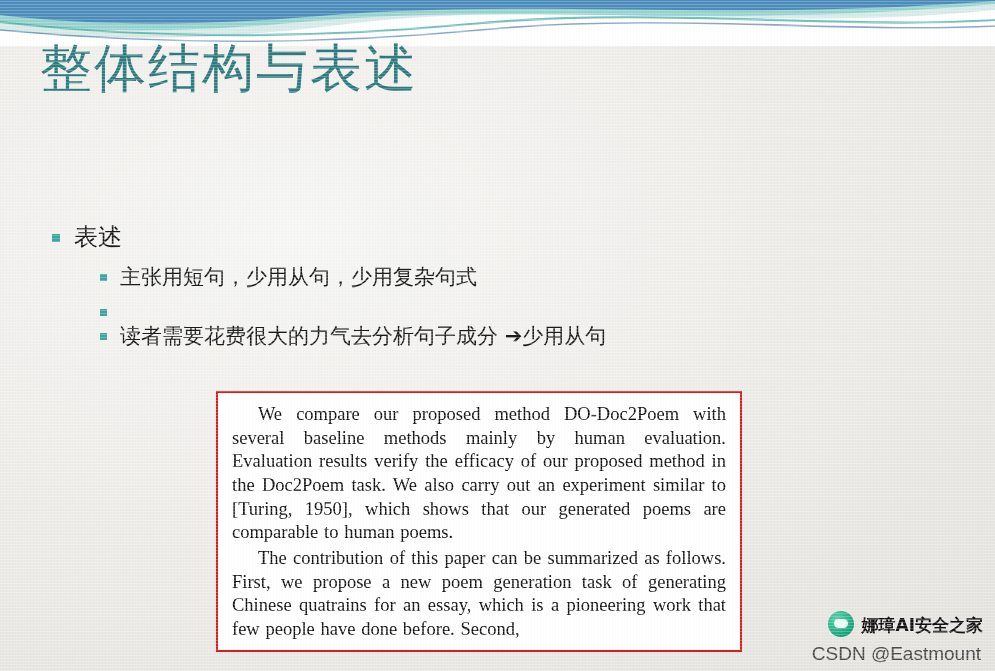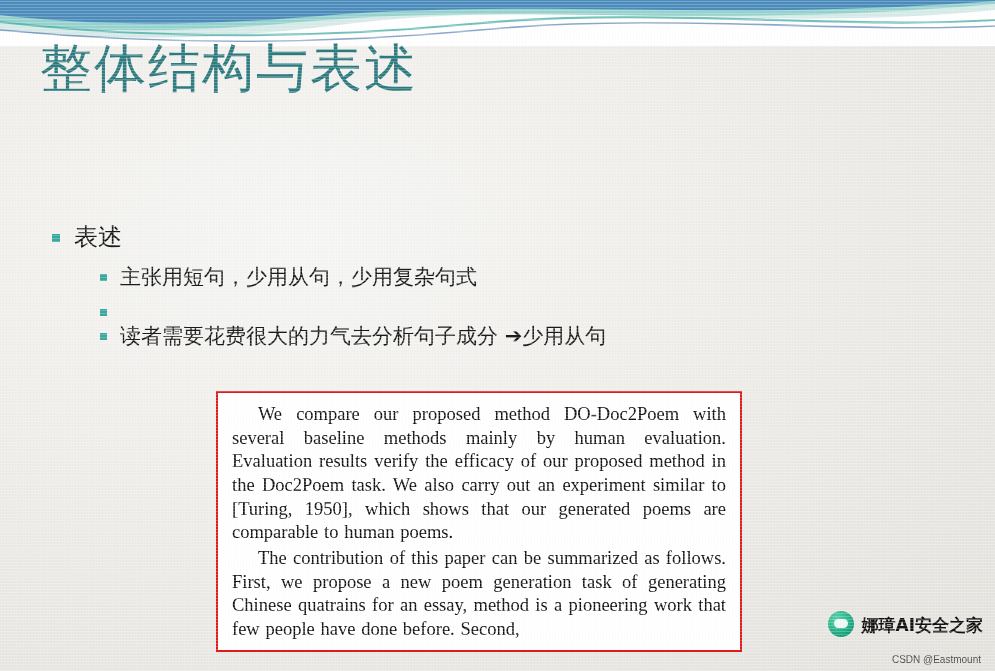--- a/index.html
+++ b/index.html
@@ -146,21 +146,21 @@
     font-family: "DejaVu Sans", "Liberation Sans", sans-serif;
     font-size: 17px;
     font-weight: bold;
     color: #111;
   }
   .credit {
     position: absolute;
     right: 14px;
     bottom: 6px;
     font-family: "Liberation Sans", sans-serif;
-    font-size: 10px;
+    font-size: 19px;
     color: #4a4a4a;
   }
 </style>
 </head>
 <body>
 
 <div class="slide">
 
   <div class="banner">
     <svg width="995" height="46" viewBox="0 0 995 46" xmlns="http://www.w3.org/2000/svg">
@@ -194,21 +194,21 @@
       <div class="bullet-l2">
         <span class="sq2"></span>
         <span class="l2-text">读者需要花费很大的力气去分析句子成分 ➔少用从句</span>
       </div>
     </div>
 
   </div>
 
   <div class="quote-box">
     <p>We compare our proposed method DO-Doc2Poem with several baseline methods mainly by human evaluation. Evaluation results verify the efficacy of our proposed method in the Doc2Poem task. We also carry out an experiment similar to [Turing, 1950], which shows that our generated poems are comparable to human poems.</p>
-    <p>The contribution of this paper can be summarized as follows. First, we propose a new poem generation task of generating Chinese quatrains for an essay, method is a pioneering work that few people have done before. Second,</p>
+    <p>The contribution of this paper can be summarized as follows. First, we propose a new poem generation task of generating Chinese quatrains for an essay, which is a pioneering work that few people have done before. Second,</p>
   </div>
 
   <div class="wm">
     <span class="wm-logo"></span>
     <span class="wm-text">娜璋AI安全之家</span>
   </div>
 
   <div class="credit">CSDN @Eastmount</div>
 
 </div>

